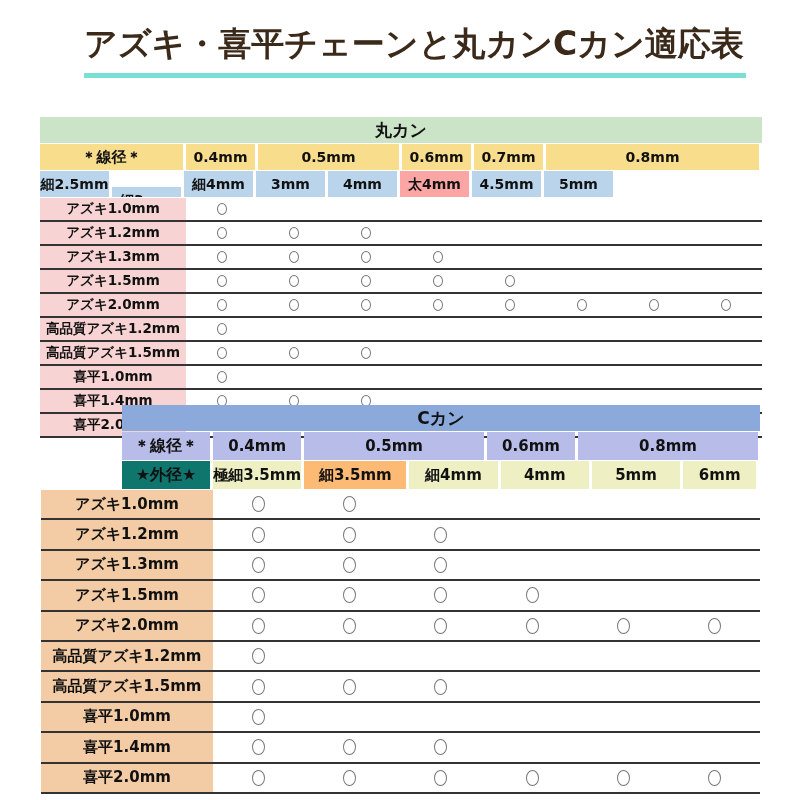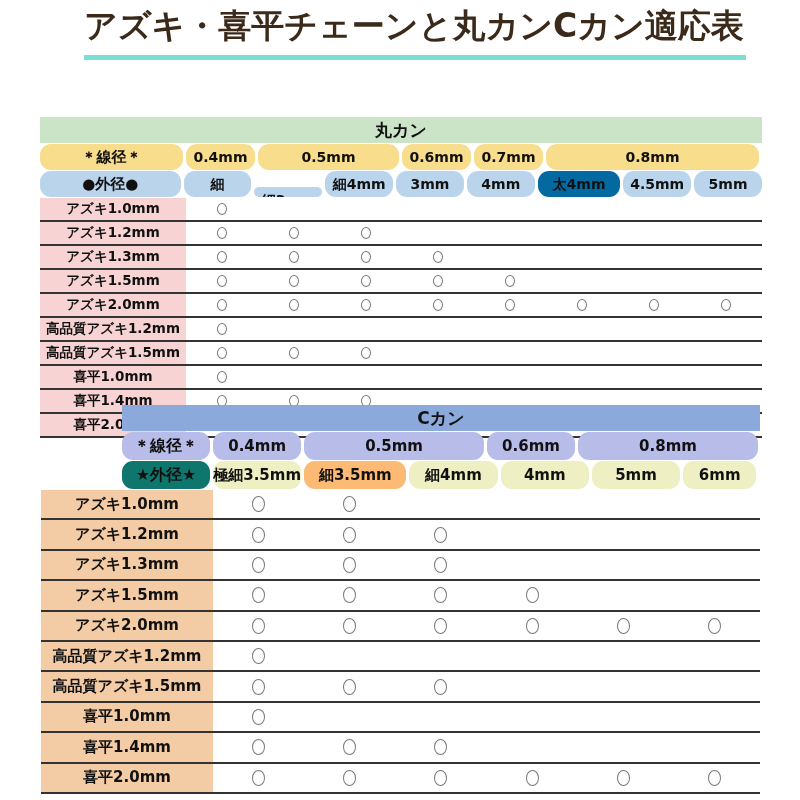--- a/index.html
+++ b/index.html
@@ -1,37 +1,37 @@
 <!DOCTYPE html>
 <html lang="ja"><head>
 <meta charset="utf-8">
 <style>
   * { margin:0; padding:0; box-sizing:border-box; }
   html, body { width:800px; height:800px; background:#ffffff; overflow:hidden; }
   body { font-family:"DejaVu Sans", sans-serif; font-weight:bold; color:#111; position:relative; }
 
   .page-title {
-    position:absolute; left:84px; top:4px;
+    position:absolute; left:84px; top:22px;
     font-size:33px; white-space:nowrap; font-weight:bold;
     color:#3b2a1a;
     border-bottom:5px solid #fca5a5;
     padding:0 2px 6px 0;
   }
 
   .tbl { position:absolute; }
   .t1 { left:40px;  top:79px;  width:722px; }
   .t2 { left:41px;  top:405px; width:719px; }
   .t2 .head-block { margin-left:81px; }
 
   .title-bar { height:26px; line-height:26px; text-align:center; font-size:17px; }
 
   .hrow { display:flex; margin-top:1px; }
   .t1 .hrow { height:26px; line-height:26px; }
   .t2 .hrow { height:28px; line-height:28px; }
-  .hlabel, .hcell { text-align:center; margin-right:3px; overflow:hidden;border-radius:11px; }
+  .hlabel, .hcell { text-align:center; margin-right:3px; overflow:hidden; }
   .hrow .hcell:last-child { margin-right:0; }
   .t1 .hlabel { width:143px; font-size:15px; }
   .t1 .hcell  { font-size:14px; }
   .t2 .hlabel { width:88px; font-size:16px; }
   .t2 .hcell  { font-size:15px; }
 
   .tbody-block { margin-top:1px; }
   .brow { display:flex; border-bottom:2px solid #333333; align-items:center; }
   .t1 .brow { height:24px; }
   .t2 .brow { height:30.4px; }
@@ -56,27 +56,26 @@
       <div class="title-bar" style="background: rgb(203, 227, 198); margin-top: 38px;">丸カン</div>
       <div class="hrow">
         <div class="hlabel" style="background: rgb(248, 221, 141);">＊線径＊</div>
         <div class="hcell" style="width: 69px; background: rgb(248, 221, 141);">0.4mm</div>
         <div class="hcell" style="width: 141px; background: rgb(248, 221, 141);">0.5mm</div>
         <div class="hcell" style="width: 69px; background: rgb(248, 221, 141);">0.6mm</div>
         <div class="hcell" style="width: 69px; background: rgb(248, 221, 141);">0.7mm</div>
         <div class="hcell" style="width: 213px; background: rgb(248, 221, 141);">0.8mm</div>
       </div>
       <div class="hrow">
-        <div class="hlabel" style="background: rgb(185, 212, 235);">●外径●</div>
         <div class="hcell" style="width: 69px; background: rgb(185, 212, 235);">細2.5mm</div>
         <div class="hcell" style="width: 69px; background: rgb(185, 212, 235); margin-top: 16px;">細3mm</div>
         <div class="hcell" style="width: 69px; background: rgb(185, 212, 235);">細4mm</div>
         <div class="hcell" style="width: 69px; background: rgb(185, 212, 235);">3mm</div>
         <div class="hcell" style="width: 69px; background: rgb(185, 212, 235);">4mm</div>
-        <div class="hcell" style="width: 84px; background: #0369a1;">太4mm</div>
+        <div class="hcell" style="width: 69px; background: #fca5a5;">太4mm</div>
         <div class="hcell" style="width: 69px; background: rgb(185, 212, 235);">4.5mm</div>
         <div class="hcell" style="width: 69px; background: rgb(185, 212, 235);">5mm</div>
       </div>
     </div>
     <div class="tbody-block">
       <div class="brow" style="border-bottom-color: rgb(51, 51, 51);">
         <div class="blabel" style="background: rgb(248, 211, 211);">アズキ1.0mm</div>
         <div class="bcell">
           <div class="circle" style="border-color: rgb(119, 119, 119);"></div>
         </div>

